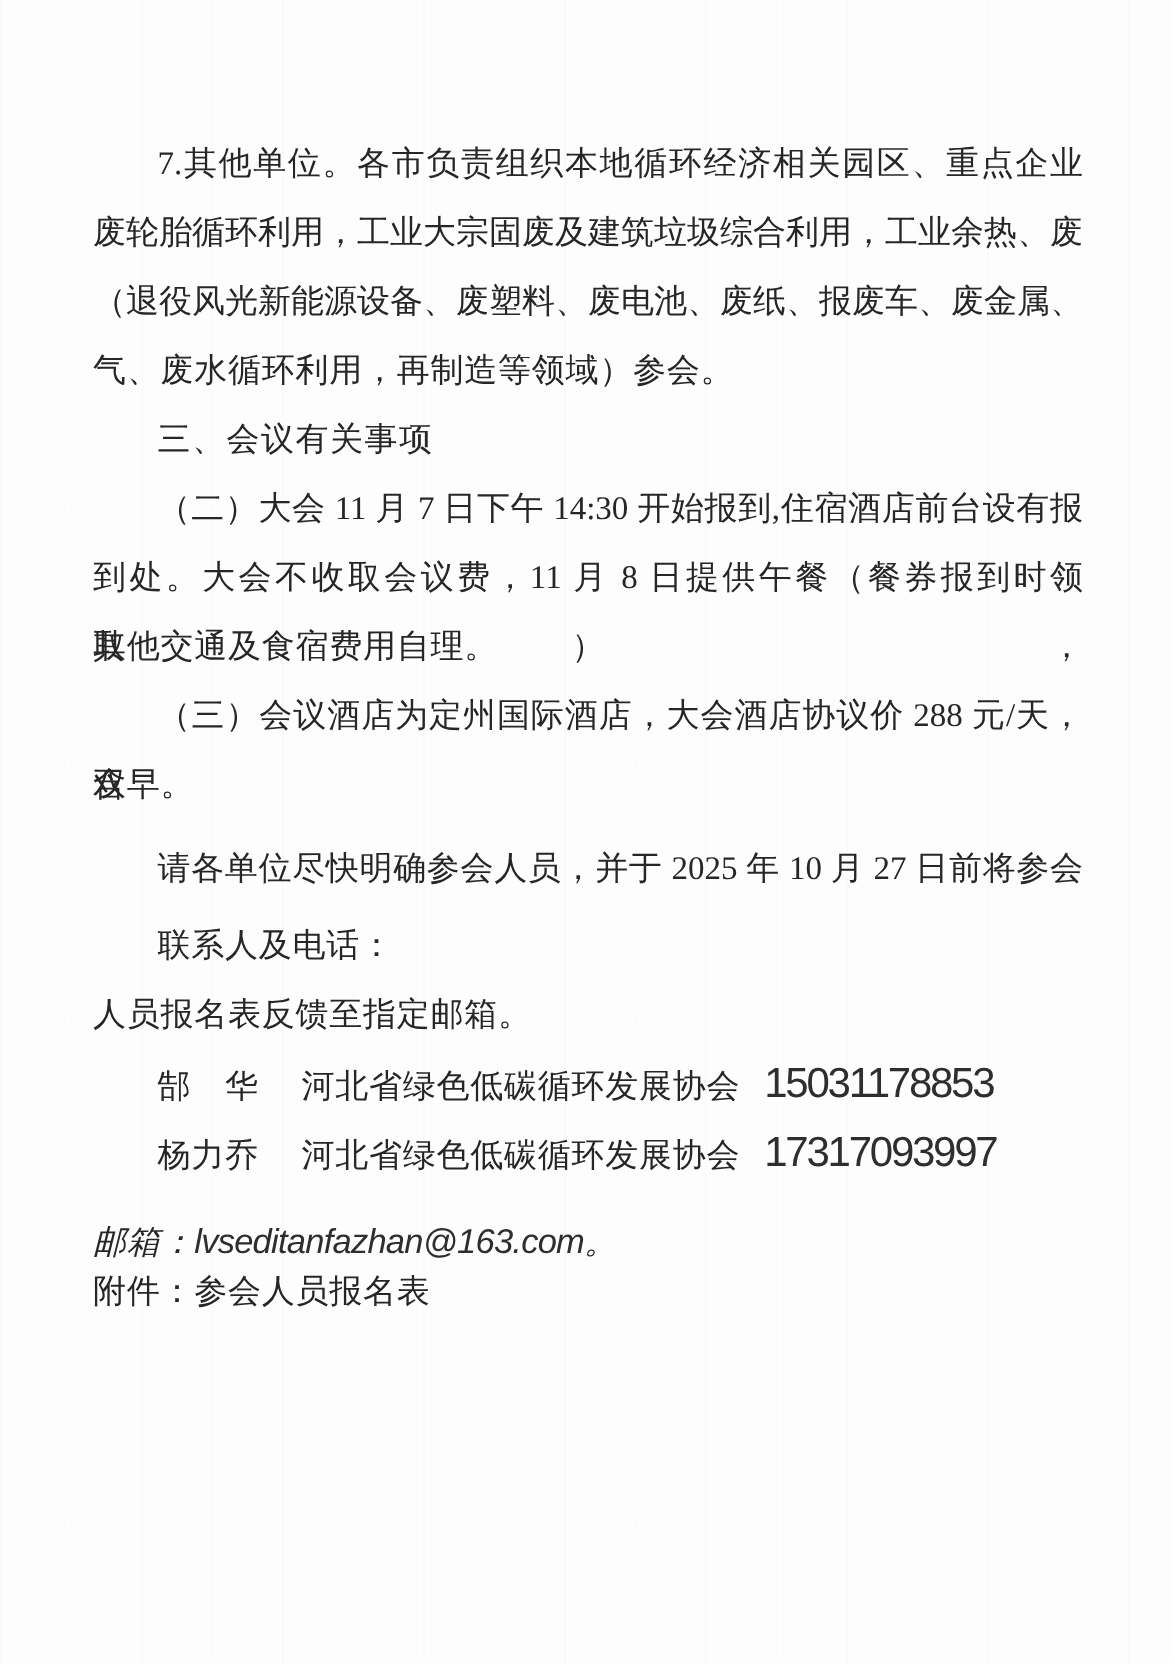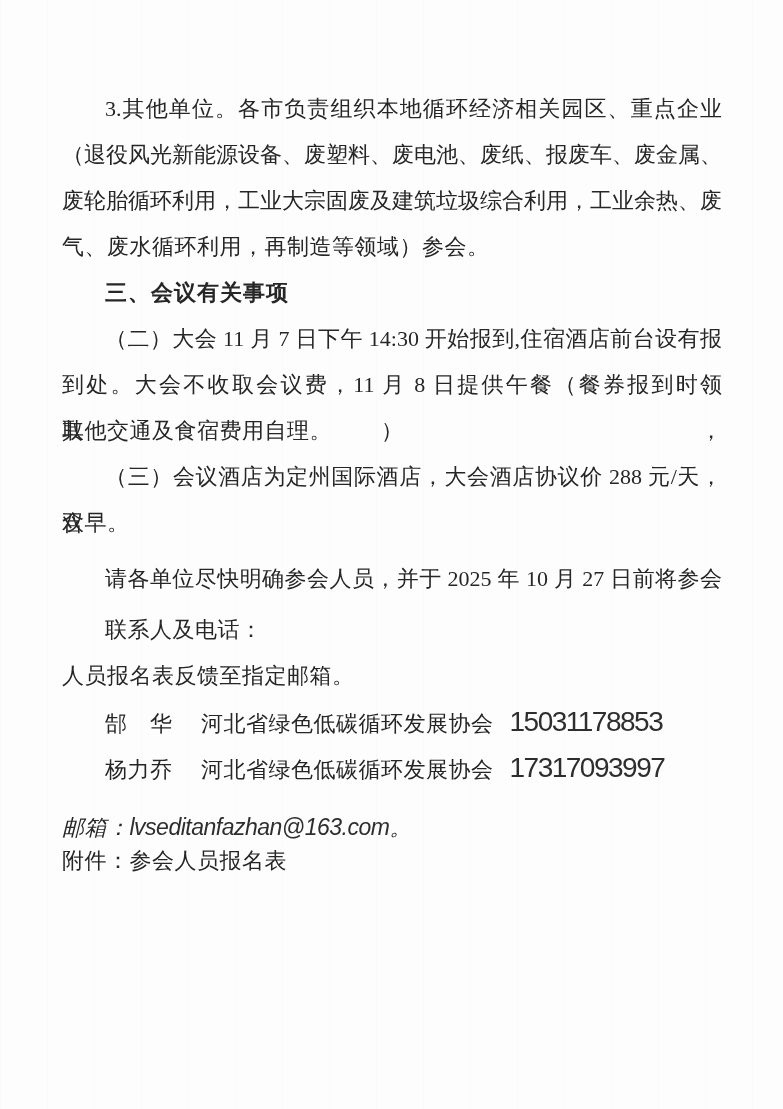--- a/index.html
+++ b/index.html
@@ -36,21 +36,21 @@
     color: #262626;
   }
   .just {
     white-space: normal;
     text-align: justify;
     text-align-last: justify;
     text-justify: inter-character;
     letter-spacing: 0;
   }
   .indent { text-indent: 43px; }
-  .heading { font-weight: bold; letter-spacing: 1px; }
+  .heading { font-weight: normal; letter-spacing: 1px; }
   .gap-notice { margin-top: 10px; }
   .gap-contacts { margin-top: 5px; }
   .gap-email { margin-top: 19px; font-style: italic; }
   .tight {
     height: 34px;
     line-height: 34px;
   }
   .contact-row { display: flex; align-items: baseline; text-indent: 0; padding-left: 43px; }
   .contact-name { display: inline-block; width: 96px; }
   .contact-org { display: inline-block; }
@@ -68,23 +68,23 @@
     letter-spacing: -0.5px;
     color: #2e2e2e;
   }
 </style>
 </head>
 <body>
 
 <div class="page">
   <div class="content">
 
-    <div class="line just indent">3.其他单位。各市负责组织本地循环经济相关园区、重点企业</div>
+    <div class="line just indent">7.其他单位。各市负责组织本地循环经济相关园区、重点企业</div>
+    <div class="line just">废轮胎循环利用，工业大宗固废及建筑垃圾综合利用，工业余热、废</div>
     <div class="line just">（退役风光新能源设备、废塑料、废电池、废纸、报废车、废金属、</div>
-    <div class="line just">废轮胎循环利用，工业大宗固废及建筑垃圾综合利用，工业余热、废</div>
     <div class="line">气、废水循环利用，再制造等领域）参会。</div>
 
     <div class="line heading indent">三、会议有关事项</div>
 
 
     <div class="line just indent">（二）大会 11 月 7 日下午 14:30 开始报到,住宿酒店前台设有报</div>
     <div class="line just">到处。大会不收取会议费，11 月 8 日提供午餐（餐券报到时领取），</div>
     <div class="line">其他交通及食宿费用自理。</div>
 
     <div class="line just indent">（三）会议酒店为定州国际酒店，大会酒店协议价 288 元/天，含</div>

